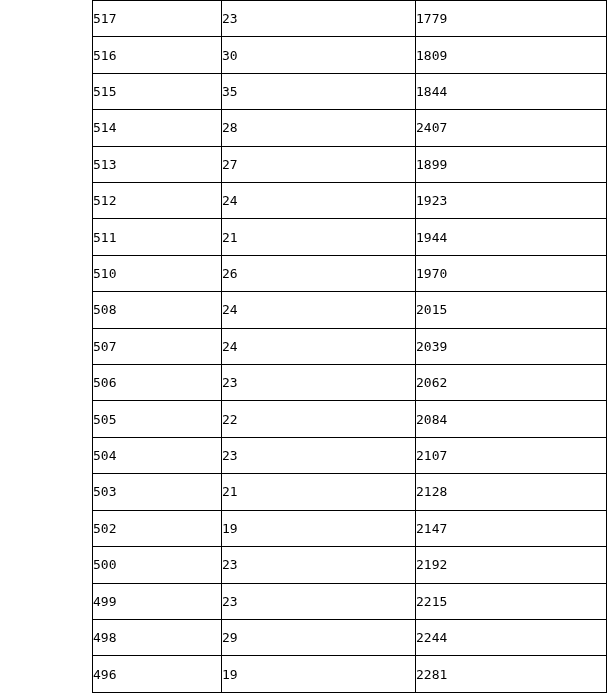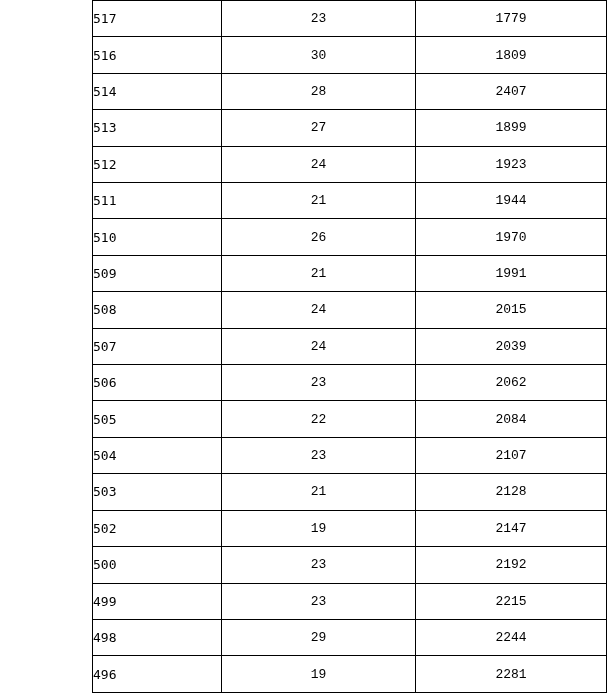--- a/index.html
+++ b/index.html
@@ -45,22 +45,21 @@
     white-space: nowrap;
     font-variant-numeric: tabular-nums;
   }
 
   td.cell-score {
     text-align: left;
     padding-left: 14px;
   }
   td.cell-count,
   td.cell-cumulative {
-    text-align: center;
-    font-family: Liberation Mono, monospace;
+    text-align: left;
   }
 </style>
 </head>
 <body>
 
 <div id="score-table-wrap">
   <table class="score-table">
     <colgroup>
       <col class="col-score">
       <col class="col-count">
@@ -69,20 +68,25 @@
     <tbody id="score-table-body">
         <tr>
           <td class="cell-score">517</td>
           <td class="cell-count">23</td>
           <td class="cell-cumulative">1779</td>
         </tr>
         <tr>
           <td class="cell-score">516</td>
           <td class="cell-count">30</td>
           <td class="cell-cumulative">1809</td>
+        </tr>
+        <tr>
+          <td class="cell-score">515</td>
+          <td class="cell-count">35</td>
+          <td class="cell-cumulative">1844</td>
         </tr>
         <tr>
           <td class="cell-score">514</td>
           <td class="cell-count">28</td>
           <td class="cell-cumulative">2407</td>
         </tr>
         <tr>
           <td class="cell-score">513</td>
           <td class="cell-count">27</td>
           <td class="cell-cumulative">1899</td>
@@ -94,25 +98,20 @@
         </tr>
         <tr>
           <td class="cell-score">511</td>
           <td class="cell-count">21</td>
           <td class="cell-cumulative">1944</td>
         </tr>
         <tr>
           <td class="cell-score">510</td>
           <td class="cell-count">26</td>
           <td class="cell-cumulative">1970</td>
-        </tr>
-        <tr>
-          <td class="cell-score">509</td>
-          <td class="cell-count">21</td>
-          <td class="cell-cumulative">1991</td>
         </tr>
         <tr>
           <td class="cell-score">508</td>
           <td class="cell-count">24</td>
           <td class="cell-cumulative">2015</td>
         </tr>
         <tr>
           <td class="cell-score">507</td>
           <td class="cell-count">24</td>
           <td class="cell-cumulative">2039</td>

